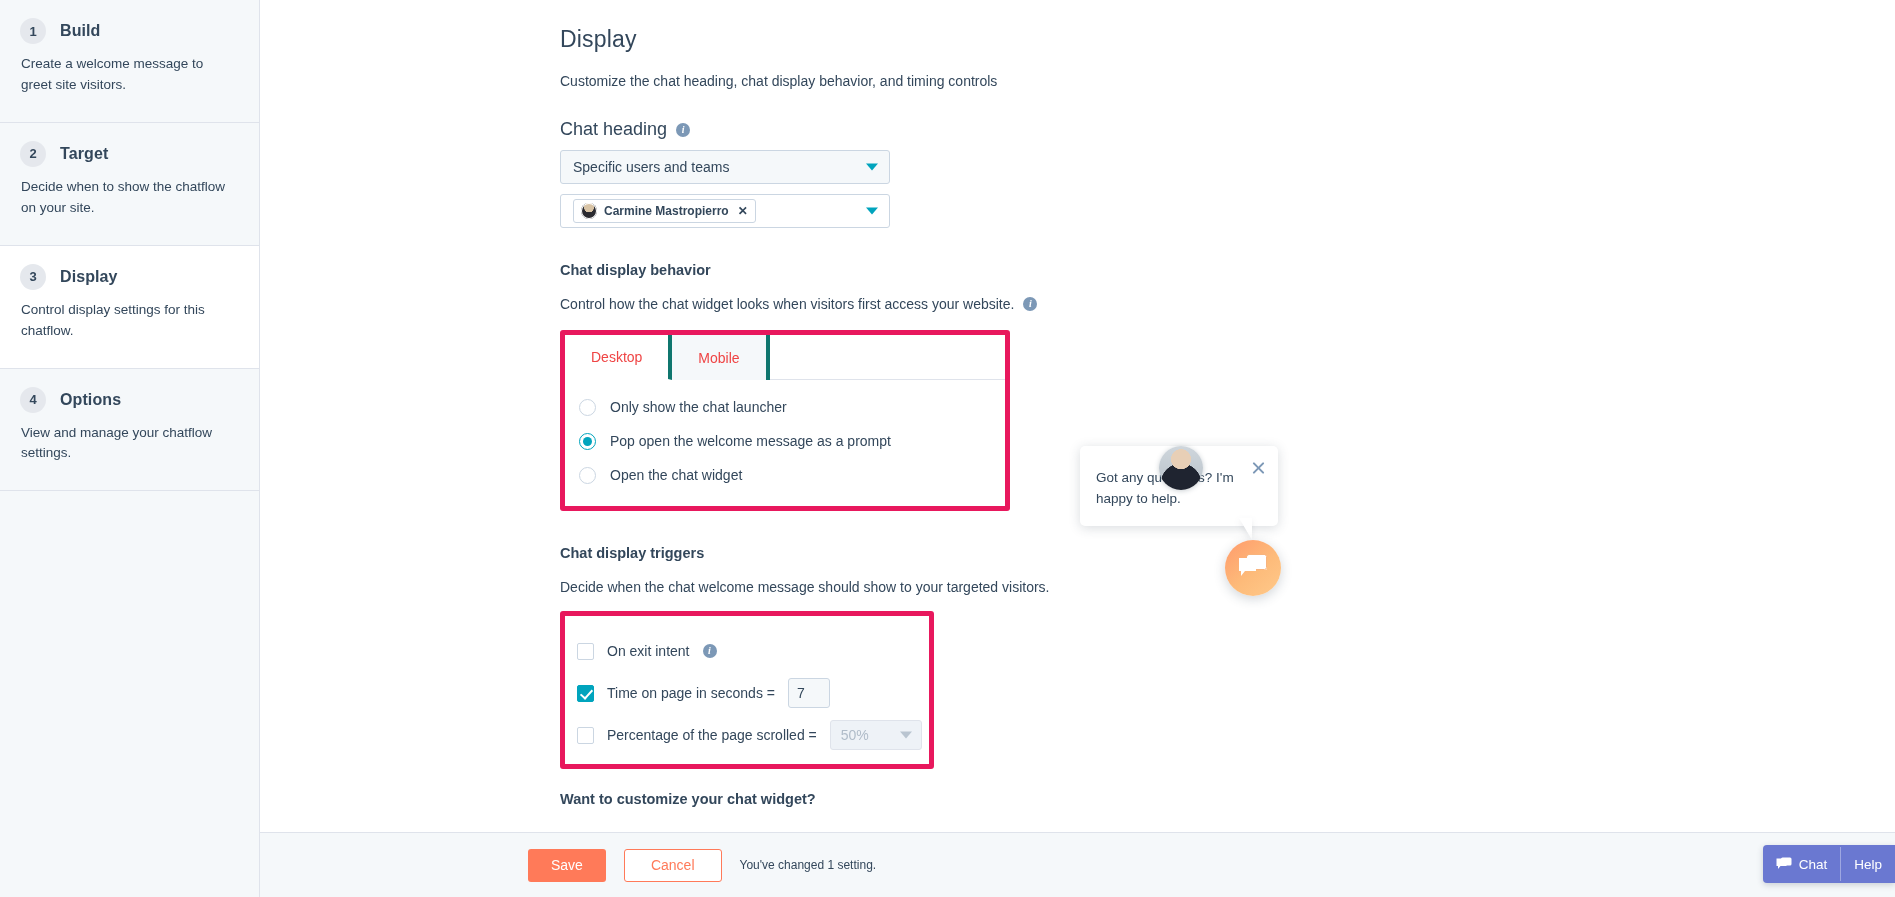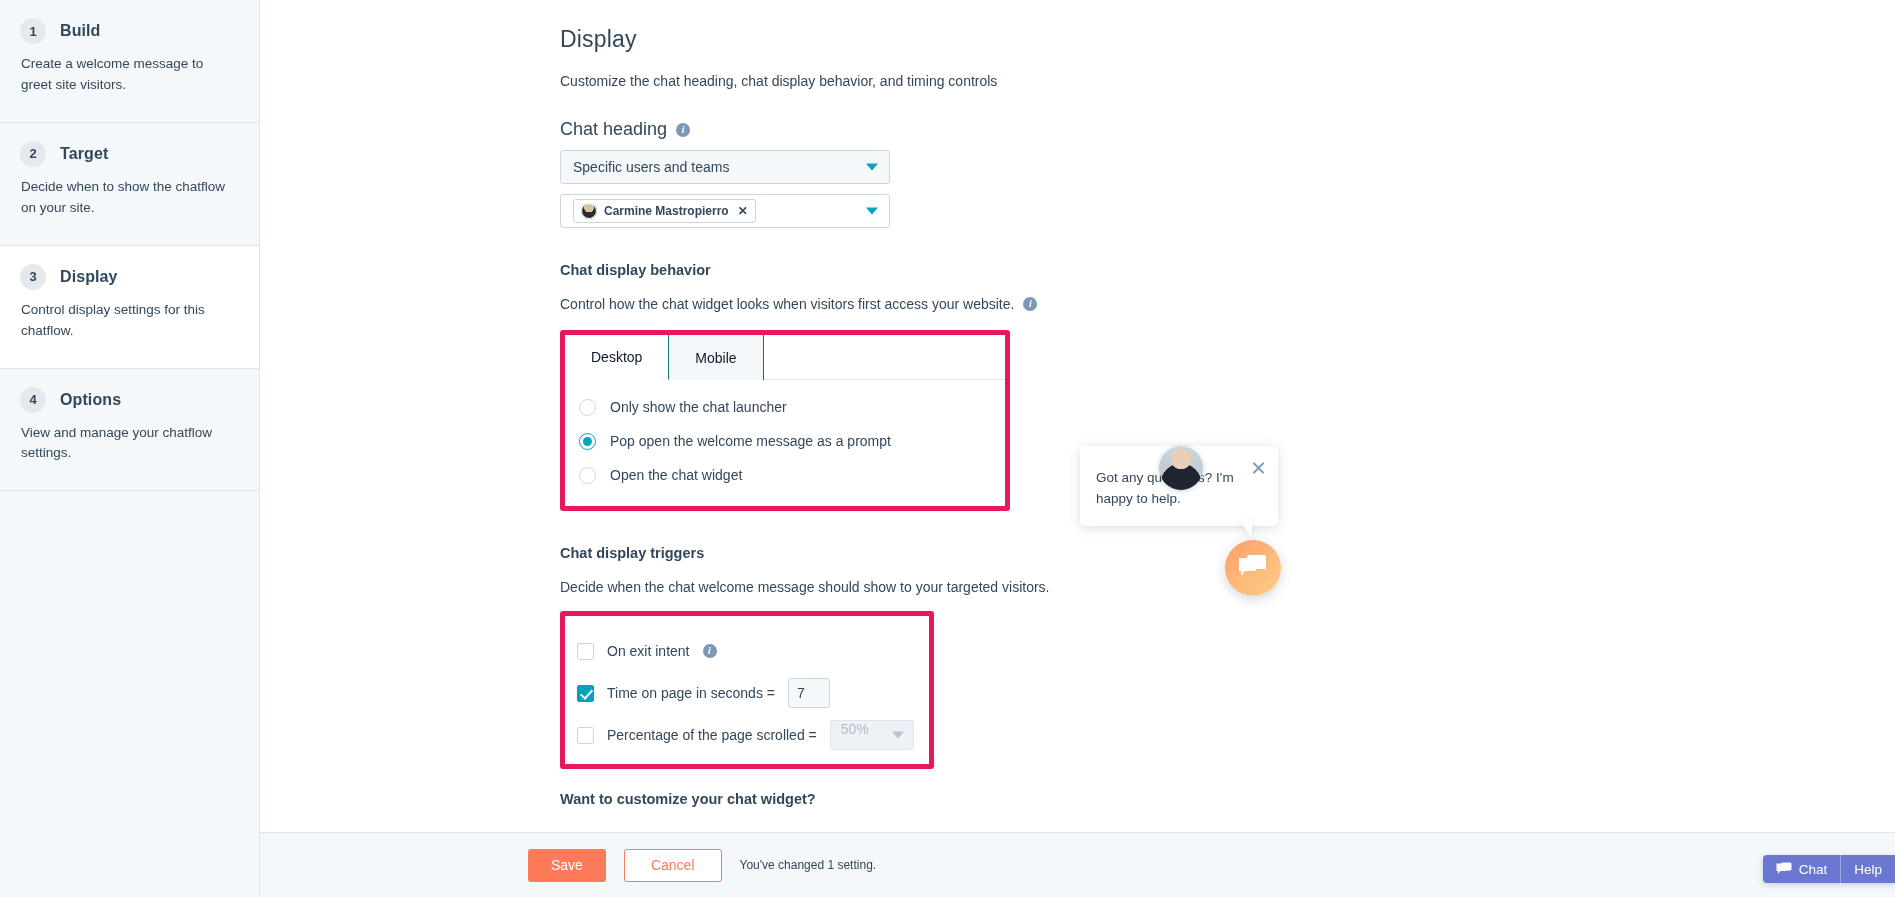--- a/index.html
+++ b/index.html
@@ -106,23 +106,23 @@
     background: #ffffff;
   }
   .hl-behavior { width: 450px; }
   .hl-triggers { width: 374px; margin-top: 16px; }
 
   
   .tabs { display: flex; border-bottom: 1px solid #dfe3eb; height: 45px; }
   .tab {
     padding: 16px 26px; height: 45px;
     display: flex; align-items: center;
-    font-size: 14px; color: #0f172a;
+    font-size: 14px; color: #ef4444;
     background: #f5f8fa;
-    border-right: 1px solid #0f766e;
+    border-right: 4px solid #0f766e;
   }
   .tab.active { background: #ffffff; border-bottom: 1px solid #ffffff; margin-bottom: -1px; }
   .tabs-filler { flex: 1 1 auto; background: #ffffff; border-bottom: 1px solid #dfe3eb; margin-bottom:-1px;}
 
   .radio-list { padding: 14px 0 18px 14px; }
   .radio-row { display: flex; align-items: center; gap: 14px; height: 26px; margin-bottom: 8px; }
   .radio-row:last-child { margin-bottom: 0; }
   .radio {
     width: 17px; height: 17px; border-radius: 50%;
     border: 1px solid #cbd6e2; background: #ffffff;
@@ -153,25 +153,25 @@
   .check-label { font-size: 14px; color: #33475b; white-space: nowrap; }
   .num-input {
     width: 42px; height: 30px;
     border: 1px solid #cbd6e2; border-radius: 3px;
     background: #f5f8fa; color: #33475b;
     font-size: 14px; font-family: "Liberation Sans", sans-serif;
     padding: 0 8px;
   }
   .pct-select {
     position: relative;
-    width: 84px; height: 30px;
+    width: 92px; height: 30px;
     border: 1px solid #dfe3eb; border-radius: 3px;
     background: #eef2f7; color: #b0bcc9;
     font-size: 14px;
-    display: flex; align-items: flex-start; padding: 0 10px;
+    display: flex; align-items: center; padding: 0 10px;
   }
   .pct-select .caret { border-top-color: #b9c4d0; right: 9px; }
 
   .customize-q { font-size: 14.5px; font-weight: bold; color: #33475b; margin-top: 22px; }
 
   
   .bottom-bar {
     position: absolute; left: 0; right: 0; bottom: 0;
     height: 65px;
     background: #f5f8fa;
@@ -235,21 +235,21 @@
     position: absolute; left: 145px; top: 120px;
     width: 56px; height: 56px; border-radius: 50%;
     background: linear-gradient(140deg, #ff9a6b 0%, #fdbb7a 55%, #ffc98a 100%);
     box-shadow: 0 3px 12px rgba(45,62,80,.22);
     display: flex; align-items: center; justify-content: center;
   }
 
   
   .help-pill {
     position: absolute; right: 0; bottom: 14px;
-    height: 28px;
+    height: 38px;
     background: #6a78d1;
     border-radius: 4px 0 0 4px;
     display: flex; align-items: center;
     color: #ffffff; font-size: 13.5px;
     box-shadow: 0 2px 6px rgba(45,62,80,.22);
   }
   .help-pill .seg { display: flex; align-items: center; gap: 7px; padding: 0 13px; height: 34px; }
   .help-pill .divider { width: 1px; height: 34px; background: rgba(255,255,255,.35); }
 </style>
 </head>

